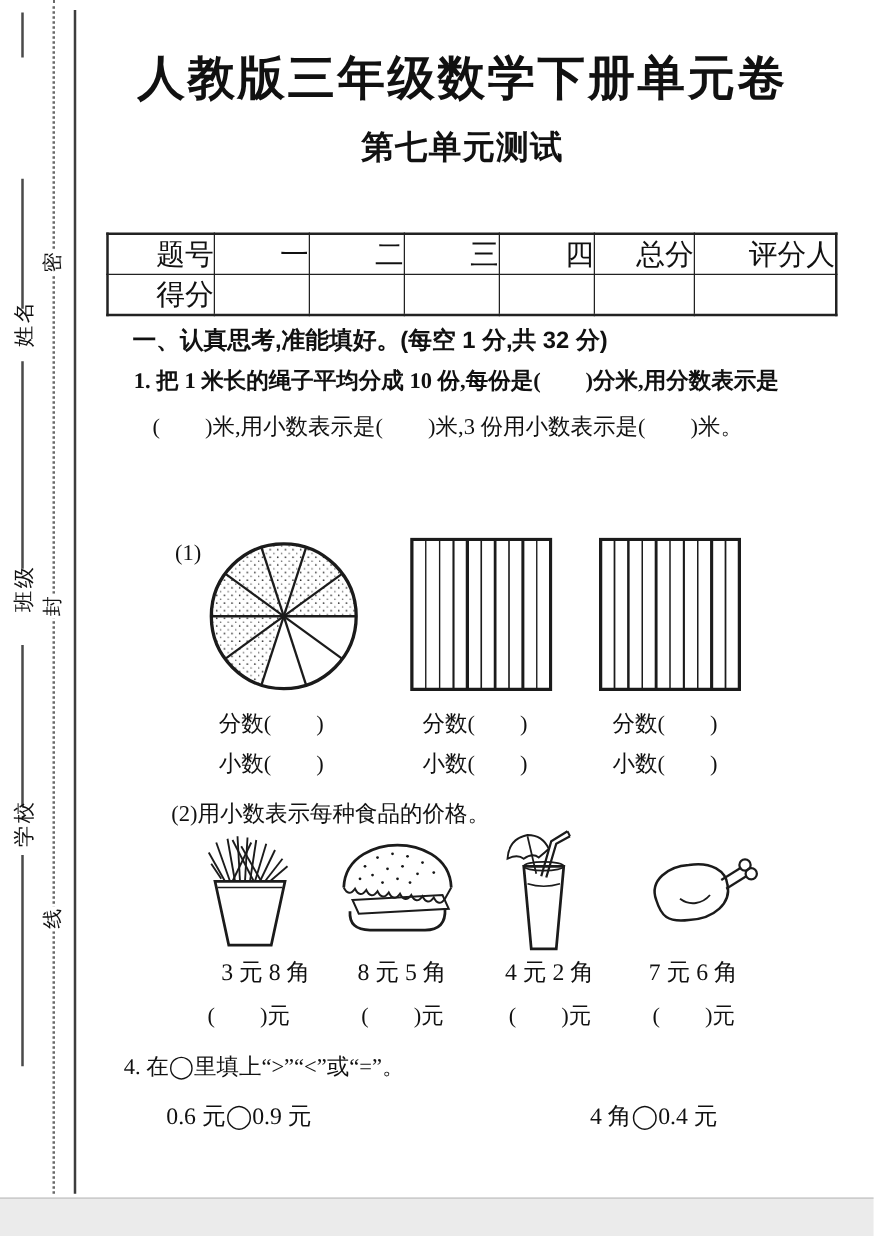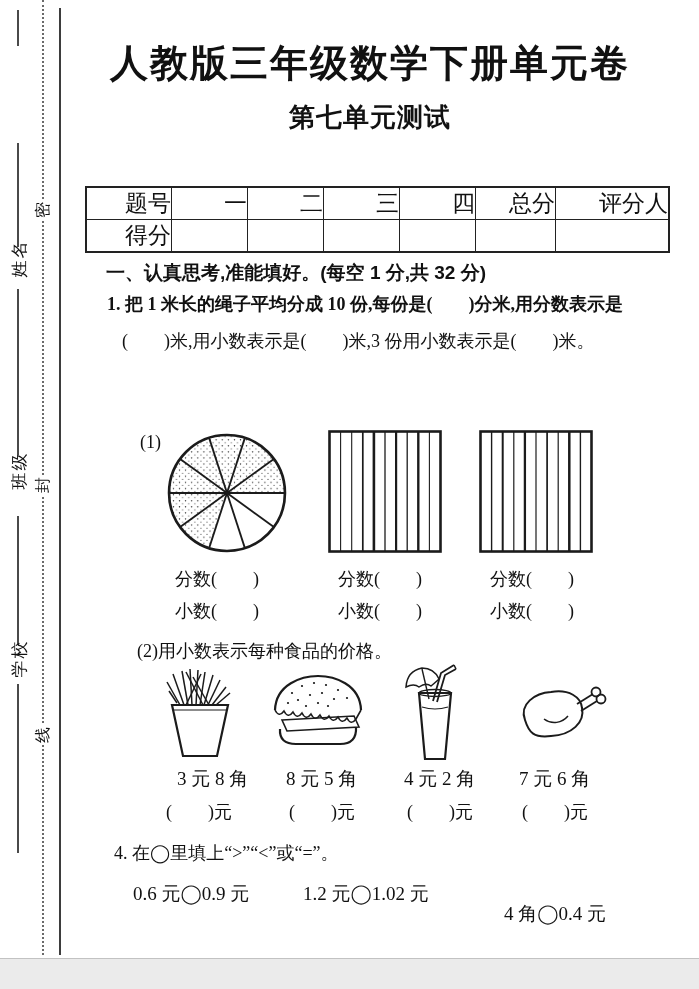--- a/index.html
+++ b/index.html
@@ -226,19 +226,18 @@
   <div class="abs price" style="left:166px;top:767px;margin-left:11px;">3 元 8 角</div>
   <div class="abs price" style="left:286px;top:767px;">8 元 5 角</div>
   <div class="abs price" style="left:404px;top:767px;">4 元 2 角</div>
   <div class="abs price" style="left:519px;top:767px;">7 元 6 角</div>
 
   <div class="abs q" style="left:166px;top:801px;">(　　)元</div>
   <div class="abs q" style="left:289px;top:801px;">(　　)元</div>
   <div class="abs q" style="left:407px;top:801px;">(　　)元</div>
   <div class="abs q" style="left:522px;top:801px;">(　　)元</div>
 
-  <div class="abs q" style="left:99px;top:842px;margin-left:15px;">4. 在◯里填上“&gt;”“&lt;”或“=”。</div>
+  <div class="abs q" style="left:99px;top:842px;">4. 在◯里填上“&gt;”“&lt;”或“=”。</div>
   <div class="abs cmp" style="left:133px;top:882px;">0.6 元◯0.9 元</div>
-  <div class="abs cmp" style="left:303px;top:882px;">1.2 元◯1.02 元</div>
-  <div class="abs cmp" style="left:504px;top:882px;margin-top:20px;">4 角◯0.4 元</div>
+  <div class="abs cmp" style="left:472px;top:882px;">4 角◯0.4 元</div>
 
   <div class="bottom-strip"></div>
 </div>
 
 </body></html>

